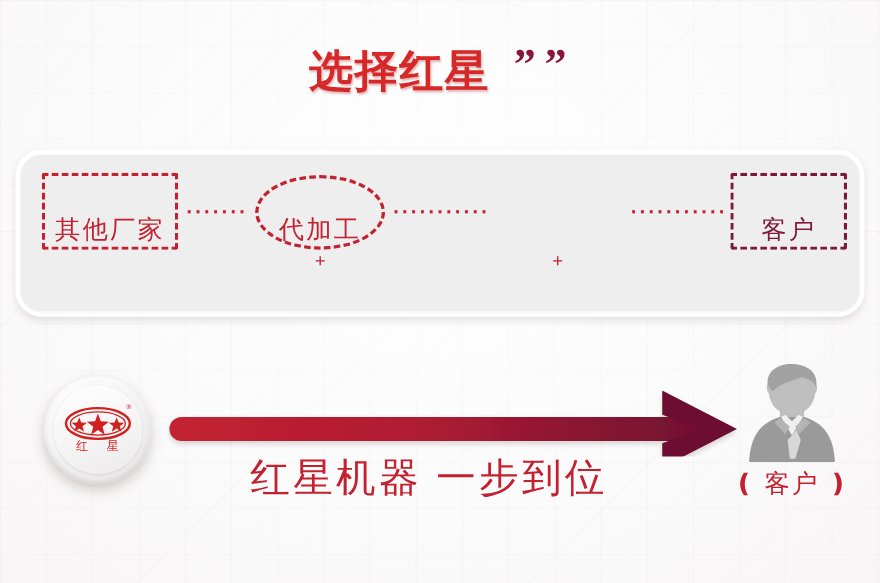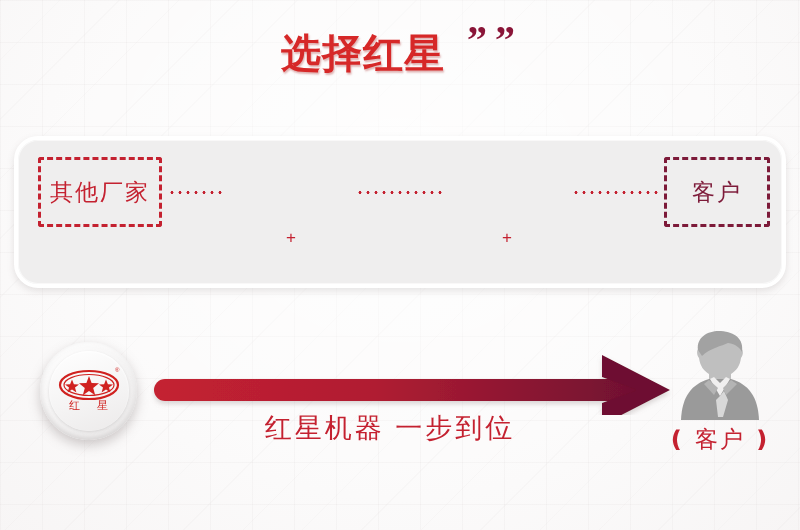--- a/index.html
+++ b/index.html
@@ -23,21 +23,21 @@
   }
   #bg-vignette{
     position:absolute; inset:0;
     background:radial-gradient(ellipse at 50% 35%, rgba(255,255,255,0.85) 0%, rgba(255,255,255,0.25) 55%, rgba(240,236,236,0.35) 100%);
     pointer-events:none;
   }
 
   
   #title-row{
     position:absolute; left:0; top:26px; width:800px; height:66px;
-    display:flex; align-items:flex-start; justify-content:center;
+    display:flex; align-items:flex-end; justify-content:center;
     white-space:nowrap;
   }
   .t-main{
     font-size:40px; font-weight:bold; letter-spacing:1px;
     color:#d62828;
     text-shadow:1px 2px 2px rgba(170,40,40,0.35);
   }
   .t-gap{ display:inline-block; width:18px; }
   .t-quote{
     font-size:40px; font-weight:bold; color:#8a1538;
@@ -55,21 +55,21 @@
   #chain-panel{
     position:absolute; left:14px; top:136px; width:772px; height:152px;
     background:#efeeee;
     border-radius:24px;
     border:4px solid #ffffff;
     box-shadow:0 3px 7px rgba(120,110,110,0.18), inset 0 0 0 1px rgba(255,255,255,0.6);
   }
 
   .node{
     position:absolute;
-    display:flex; align-items:center; justify-content:center;
+    display:flex; align-items:flex-end; justify-content:center;
     color:#c42130; font-size:23px; letter-spacing:2px;
     font-family:"Liberation Sans", sans-serif;
   }
   .node-rect{
     border:3px dashed #c42130;
     border-radius:3px;
   }
   .node-rect.dark{ border-color:#7d1a39; color:#7d1a39; }
   .node-oval{
     border:3px dashed #c42130;
@@ -115,21 +115,21 @@
     background:linear-gradient(160deg,#ffffff 0%,#f4f3f3 60%,#eceaea 100%);
     box-shadow:inset 0 1px 2px rgba(255,255,255,0.9), 0 1px 3px rgba(150,145,145,0.3);
     position:relative;
   }
   #logo-svg{ position:absolute; left:0; top:0; }
 
   #arrow-wrap{ position:absolute; left:150px; top:355px; width:530px; height:60px; }
 
   #slogan{
     position:absolute; left:150px; top:410px; width:480px;
-    text-align:center; color:#c42130; font-size:27px; letter-spacing:3px;
+    text-align:center; color:#c42130; font-size:36px; letter-spacing:3px;
   }
 
   #person{ position:absolute; left:666px; top:322px; width:108px; height:108px; }
 
   #client-label{
     position:absolute; left:652px; top:423px; width:136px; height:32px;
     display:flex; align-items:center; justify-content:center; gap:7px;
     color:#c42130; font-size:23px; letter-spacing:2px;
   }
   .brk{ color:#c42130; }
@@ -150,20 +150,23 @@
 <div id="chain-panel">
 
   <div class="dots" id="dots-1"></div>
   <div class="dots" id="dots-2"></div>
   <div class="dots" id="dots-3"></div>
 
   <div class="node node-rect" id="node-other">
     <span>其他厂家</span>
   </div>
 
+  <div class="node node-oval" id="node-oem">
+    <span>代加工</span>
+  </div>
 
 
   <div class="node node-rect dark" id="node-client">
     <span>客户</span>
   </div>
 
   <div class="fee" id="fee-oem">
     <div class="plus">+</div>
   </div>
 

